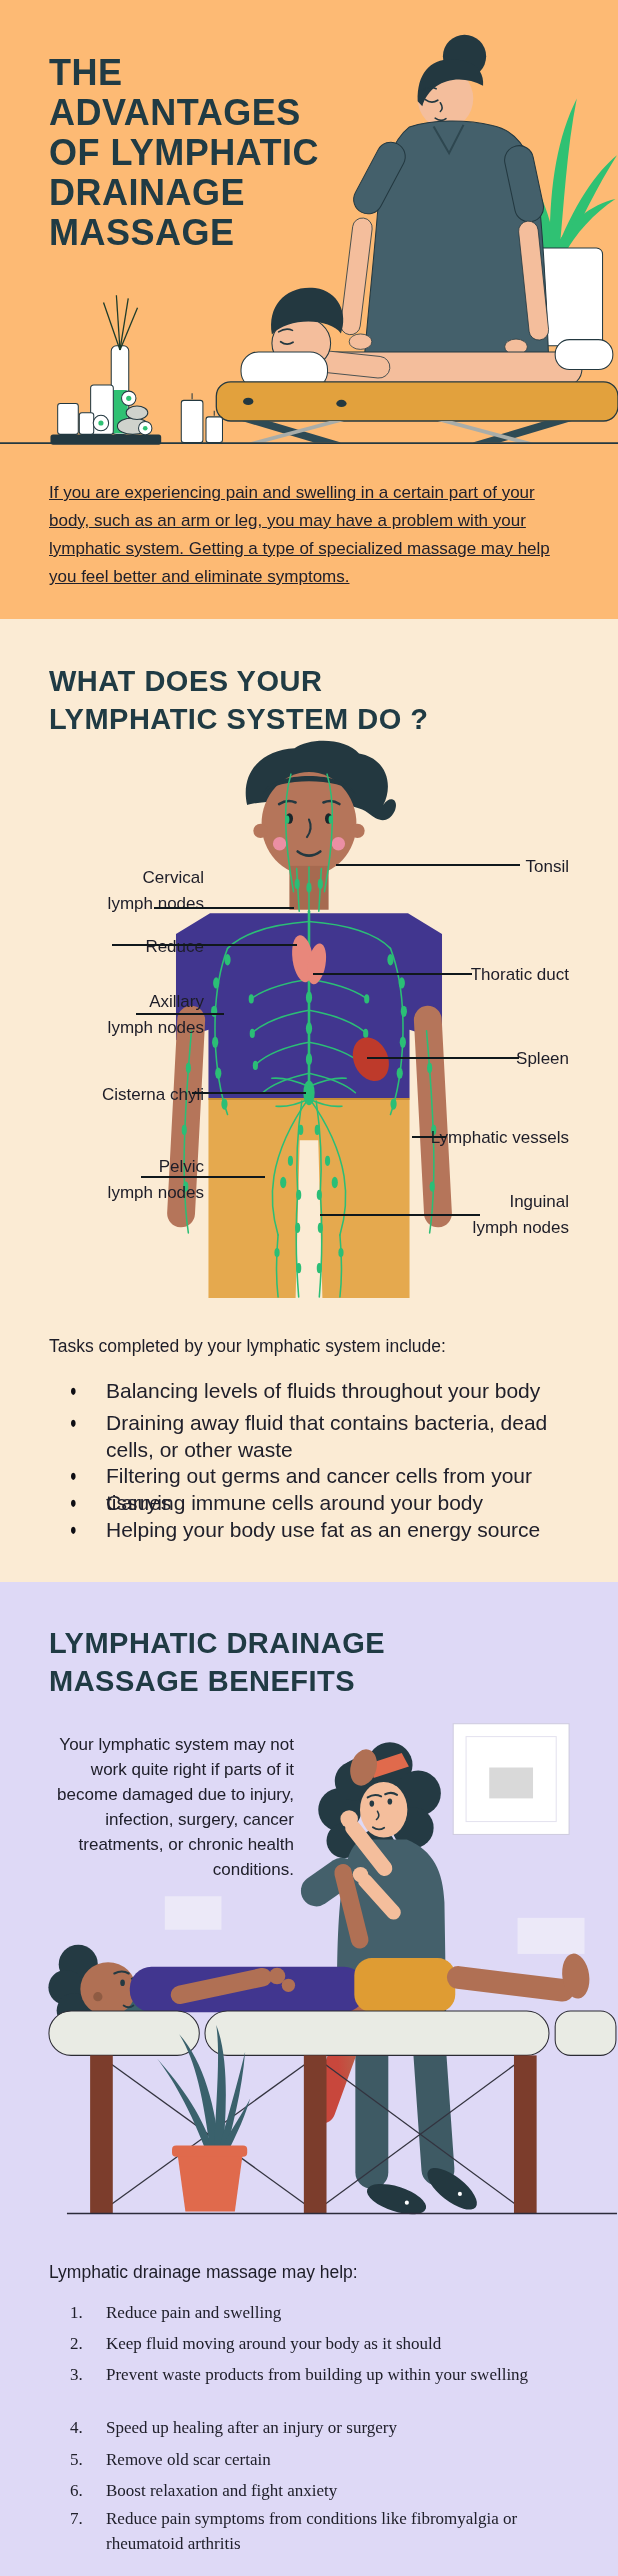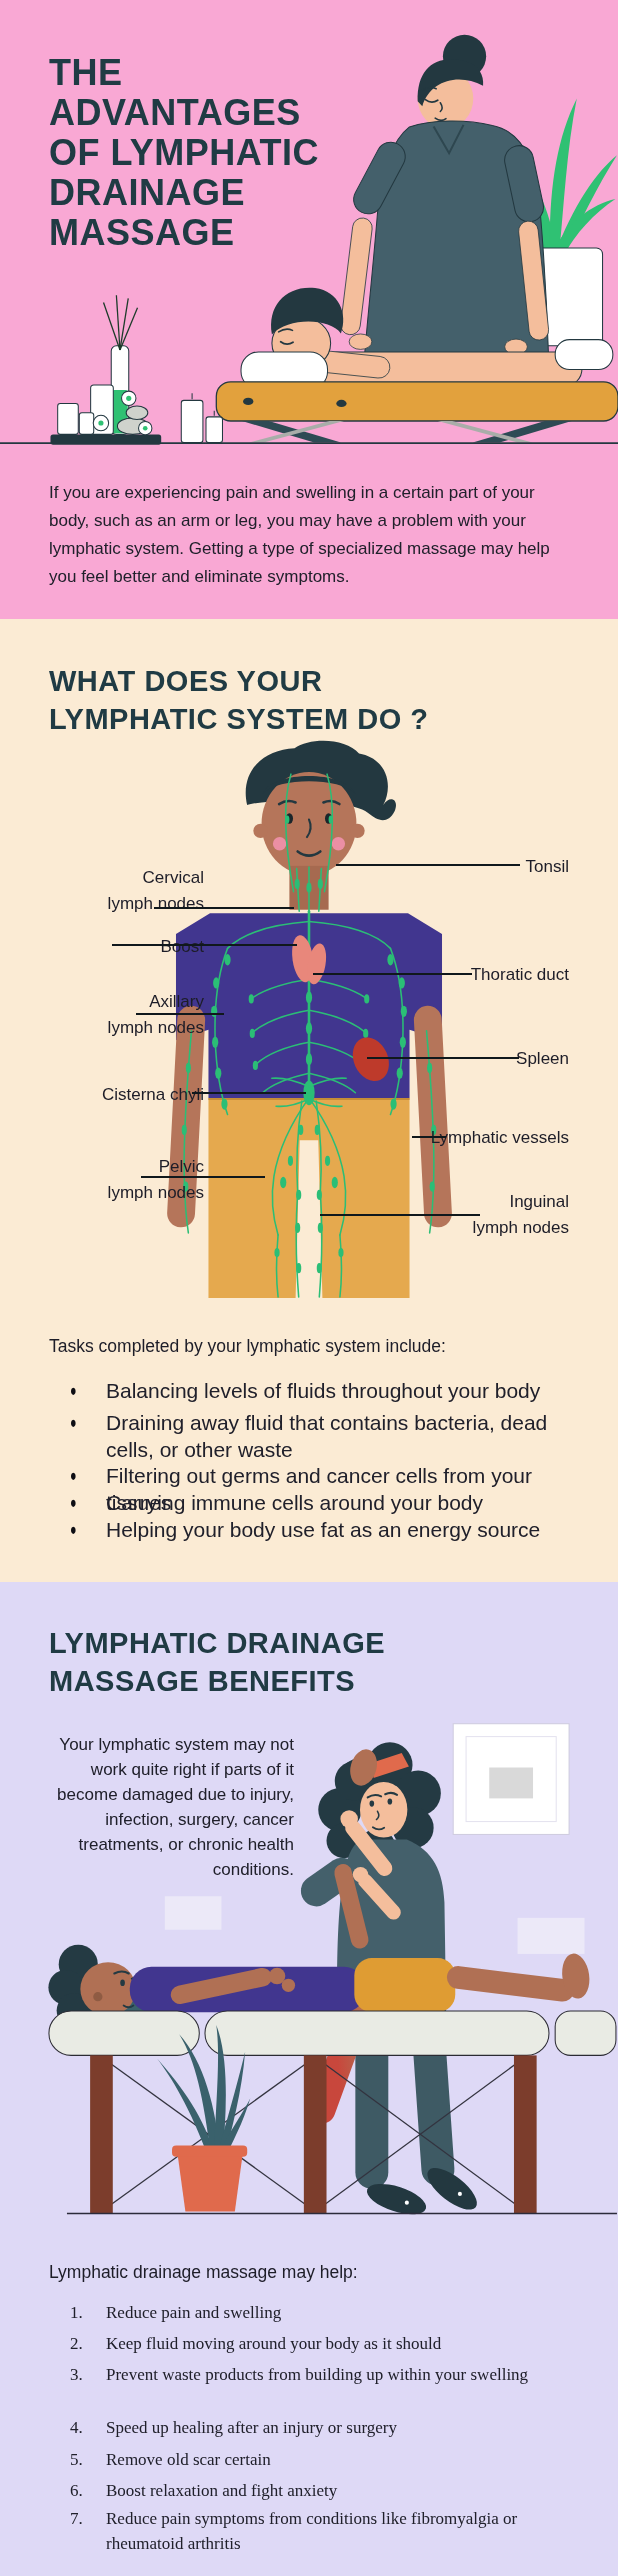--- a/index.html
+++ b/index.html
@@ -1,25 +1,25 @@
 <!DOCTYPE html>
 <html style="font-size:8.2px"><head>
 <meta charset="utf-8">
 <style>
   html,body{margin:0;padding:0;}
   body{width:618px;height:2772px;position:relative;font-family:"Liberation Sans",sans-serif;background:#DED9F6;}
   .abs{position:absolute;}
   .sec{position:absolute;left:0;width:618px;}
-  .sec-top{top:0;height:619px;background:#f9a8d4;}
+  .sec-top{top:0;height:619px;background:#fdba74;}
   .sec-system{top:619px;height:963px;background:#FBEBD4;}
   .sec-benefits{top:1583px;height:1014px;background:#DED9F6;}
   .title{left:49px;top:53px;font-size:36px;line-height:40px;font-weight:800;color:#203B44;letter-spacing:0.5px;}
   .h2{font-size:29px;line-height:38px;font-weight:800;color:#203B44;letter-spacing:0.5px;}
   .body-text{color:#20202B;font-size:17px;line-height:28px;}
-  .para{left:49px;top:479px;width:518px;}
+  .para{left:49px;top:479px;width:518px;text-decoration:underline;}
   .lbl{position:absolute;font-size:17px;line-height:26px;color:#1D1D28;}
   .lbl.left{left:49px;width:155px;text-align:right;}
   .lbl.right{left:363px;width:206px;text-align:right;}
   .ptr{position:absolute;height:1.5px;background:#10181C;}
   .task{position:absolute;left:70px;width:505px;}
   .blt{display:inline-block;vertical-align:top;width:36px;font-size:13.4px;transform:scale(.8,1.25);transform-origin:left top;padding-top:3.1px;color:#0E0E14;}
   .ttx{display:inline-block;vertical-align:top;width:464px;font-size:21px;line-height:27px;color:#20202B;}
   .hitem{position:absolute;left:70px;width:495px;font-family:Liberation Serif, serif;}
   .num{display:inline-block;vertical-align:top;width:36px;font-size:17px;line-height:25px;color:#20202B;}
   .htx{display:inline-block;vertical-align:top;width:438px;font-size:17px;line-height:25px;color:#20202B;}
@@ -252,21 +252,21 @@
         <path d="M450,702 C476,714 496,718 514,716"></path>
     </g>
   </g>
 </svg>
 
 <div class="lbl left" style="top:865px">
   <div>Cervical</div>
     <div>lymph nodes</div>
 </div>
 <div class="lbl left" style="top:934px">
-  <div>Boost</div>
+  <div>Reduce</div>
 </div>
 <div class="lbl left" style="top:989px">
   <div>Axillary</div>
     <div>lymph nodes</div>
 </div>
 <div class="lbl left" style="top:1082px">
   <div>Cisterna chyli</div>
 </div>
 <div class="lbl left" style="top:1154px">
   <div>Pelvic</div>

